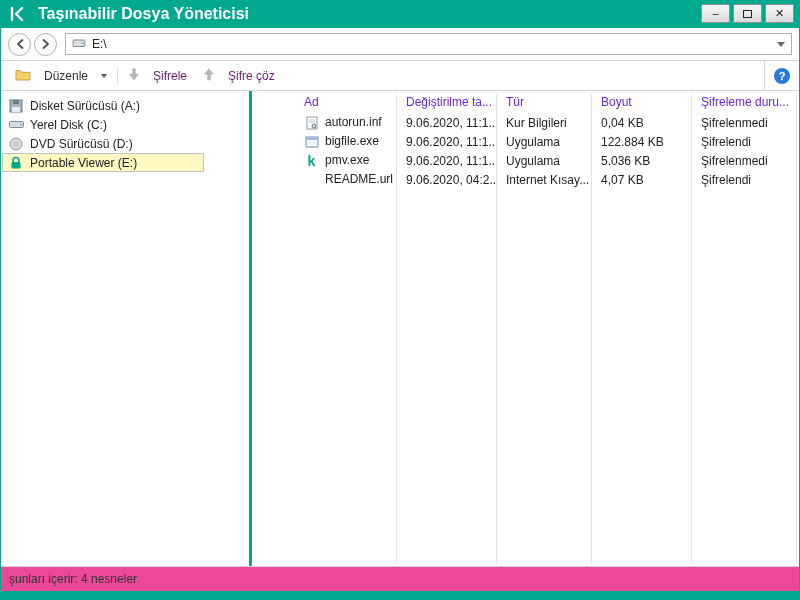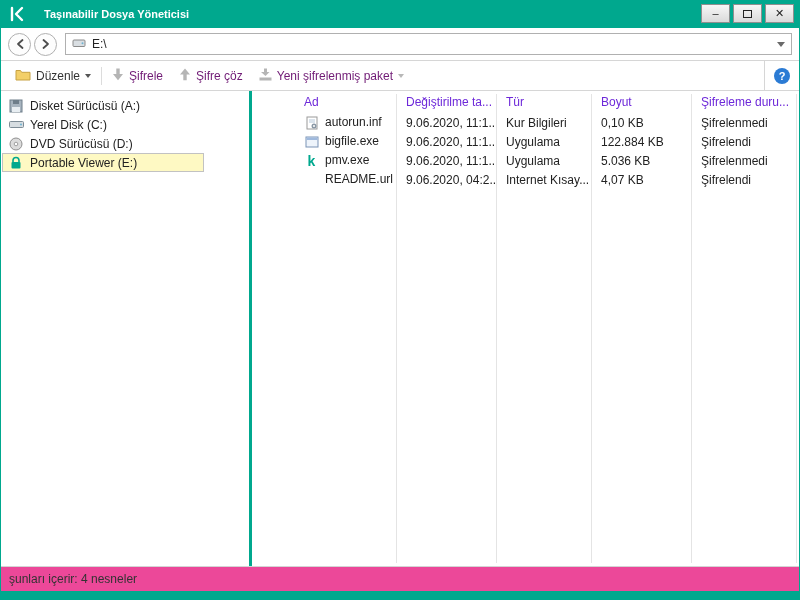--- a/index.html
+++ b/index.html
@@ -6,39 +6,39 @@
   html,body { width:800px; height:600px; background:#fff; }
   .window {
     width:800px; height:600px; display:flex; flex-direction:column;
     background:#fff; font-family:"Liberation Sans",sans-serif;
     font-size:12px; color:#333; overflow:hidden;
     border-left:1px solid #00a88e; border-right:1px solid #00a88e;
   }
   
   .titlebar { flex:0 0 28px; background:#00a88e; display:flex; align-items:center; padding:0 6px; position:relative; }
   .logo { width:20px; height:20px; display:flex; align-items:center; justify-content:center; }
-  .title { color:#fff; font-weight:bold; font-size:11px; margin-left:17px; }
+  .title { color:#fff; font-weight:bold; font-size:16px; margin-left:11px; }
   .win-controls { position:absolute; right:5px; top:4px; display:flex; gap:3px; }
   .winbtn { width:29px; height:19px; background:linear-gradient(#f7f7f7,#dadada); border:1px solid #8f8f8f;
             display:flex; align-items:center; justify-content:center; padding:0; font-family:inherit; }
   .winbtn .glyph { font-size:11px; color:#222; line-height:1; }
   .maxbox { width:9px; height:8px; border:1px solid #222; display:block; }
   
   .navbar { flex:0 0 32px; display:flex; align-items:center; padding:0 7px; background:#fff; }
   .navbtn { width:23px; height:23px; border-radius:50%; border:1px solid #b0b0b0; background:#fdfdfd;
             display:flex; align-items:center; justify-content:center; padding:0; margin-right:3px; }
   .addressbar { flex:1; height:22px; border:1px solid #b0b0b0; display:flex; align-items:center;
                 padding:0 6px; margin-left:5px; background:#fff; }
   .addr-text { margin-left:6px; color:#222; }
   .addr-chev { margin-left:auto; width:0; height:0; border-left:4px solid transparent;
                border-right:4px solid transparent; border-top:5px solid #6a6a6a; }
   
   .toolbar { flex:0 0 31px; border-top:1px solid #d6d6d6; border-bottom:1px solid #d6d6d6;
              display:flex; align-items:center; padding-left:6px; background:#fff; }
-  .tool { display:flex; align-items:center; gap:5px; padding:0 8px; height:100%; color:#333; }
+  .tool { display:flex; align-items:center; gap:13px; padding:0 8px; height:100%; color:#333; }
   .tool.disabled { color:#701a75; }
   .vsep { width:1px; height:18px; background:#dcdcdc; margin:0 2px; }
   .tri-down { width:0; height:0; border-left:3.5px solid transparent; border-right:3.5px solid transparent;
               border-top:4px solid #555; }
   .tool.disabled .tri-down { border-top-color:#b8b8b8; }
   .toolbar-right { margin-left:auto; height:100%; border-left:1px solid #d6d6d6; display:flex;
                    align-items:center; gap:8px; padding:0 9px; color:#333; }
   .help { width:16px; height:16px; border-radius:50%; background:#2b7bd4; color:#fff; font-weight:bold;
           font-size:11px; display:flex; align-items:center; justify-content:center; }
   
@@ -133,30 +133,20 @@
       <span>Şifrele</span>
     </div>
     <div class="tool disabled">
       <span>
         <svg width="12" height="13" viewBox="0 0 12 13">
             <path d="M6 0.5 L11 6.5 L7.7 6.5 L7.7 12.2 L4.3 12.2 L4.3 6.5 L1 6.5 Z" fill="#b5b5b5"></path>
           </svg>
       </span>
       <span>Şifre çöz</span>
     </div>
-    <div class="tool disabled">
-      <span>
-        <svg width="13" height="13" viewBox="0 0 13 13">
-            <path d="M5 0.5 h3 v3.5 h2.5 L6.5 8 L2 4 h3 z" fill="#b5b5b5"></path>
-            <rect x="0.5" y="9.5" width="12" height="3" fill="#b5b5b5"></rect>
-          </svg>
-      </span>
-      <span>Yeni şifrelenmiş paket</span>
-      <span class="tri-down"></span>
-    </div>
     <div class="toolbar-right">
       <span class="help">?</span>
     </div>
   </div>
 
   <div class="main">
 
     <div class="sidebar">
       <div class="side-item">
         <span class="sicon">
@@ -223,21 +213,21 @@
                 <line x1="4" y1="4" x2="10" y2="4" stroke="#b5c7d8"></line>
                 <line x1="4" y1="6" x2="10" y2="6" stroke="#b5c7d8"></line>
                 <circle cx="9" cy="10" r="2.5" fill="#8a98a5"></circle>
                 <circle cx="9" cy="10" r="1" fill="#fff"></circle>
               </svg>
           </span>
           <span>autorun.inf</span>
         </div>
         <div class="cell">9.06.2020, 11:1...</div>
         <div class="cell">Kur Bilgileri</div>
-        <div class="cell">0,10 KB</div>
+        <div class="cell">0,04 KB</div>
         <div class="cell">Şifrelenmedi</div>
         <div class="cell"></div>
       </div>
 
       <div class="frow">
         <div class="cell name-cell">
           <span class="ficon">
             <svg width="14" height="14" viewBox="0 0 14 14">
                 <rect x="1" y="2" width="12" height="10" fill="#eef4fb" stroke="#7a93b5"></rect>
                 <rect x="1.5" y="2.5" width="11" height="2.5" fill="#9fb9dd"></rect>

